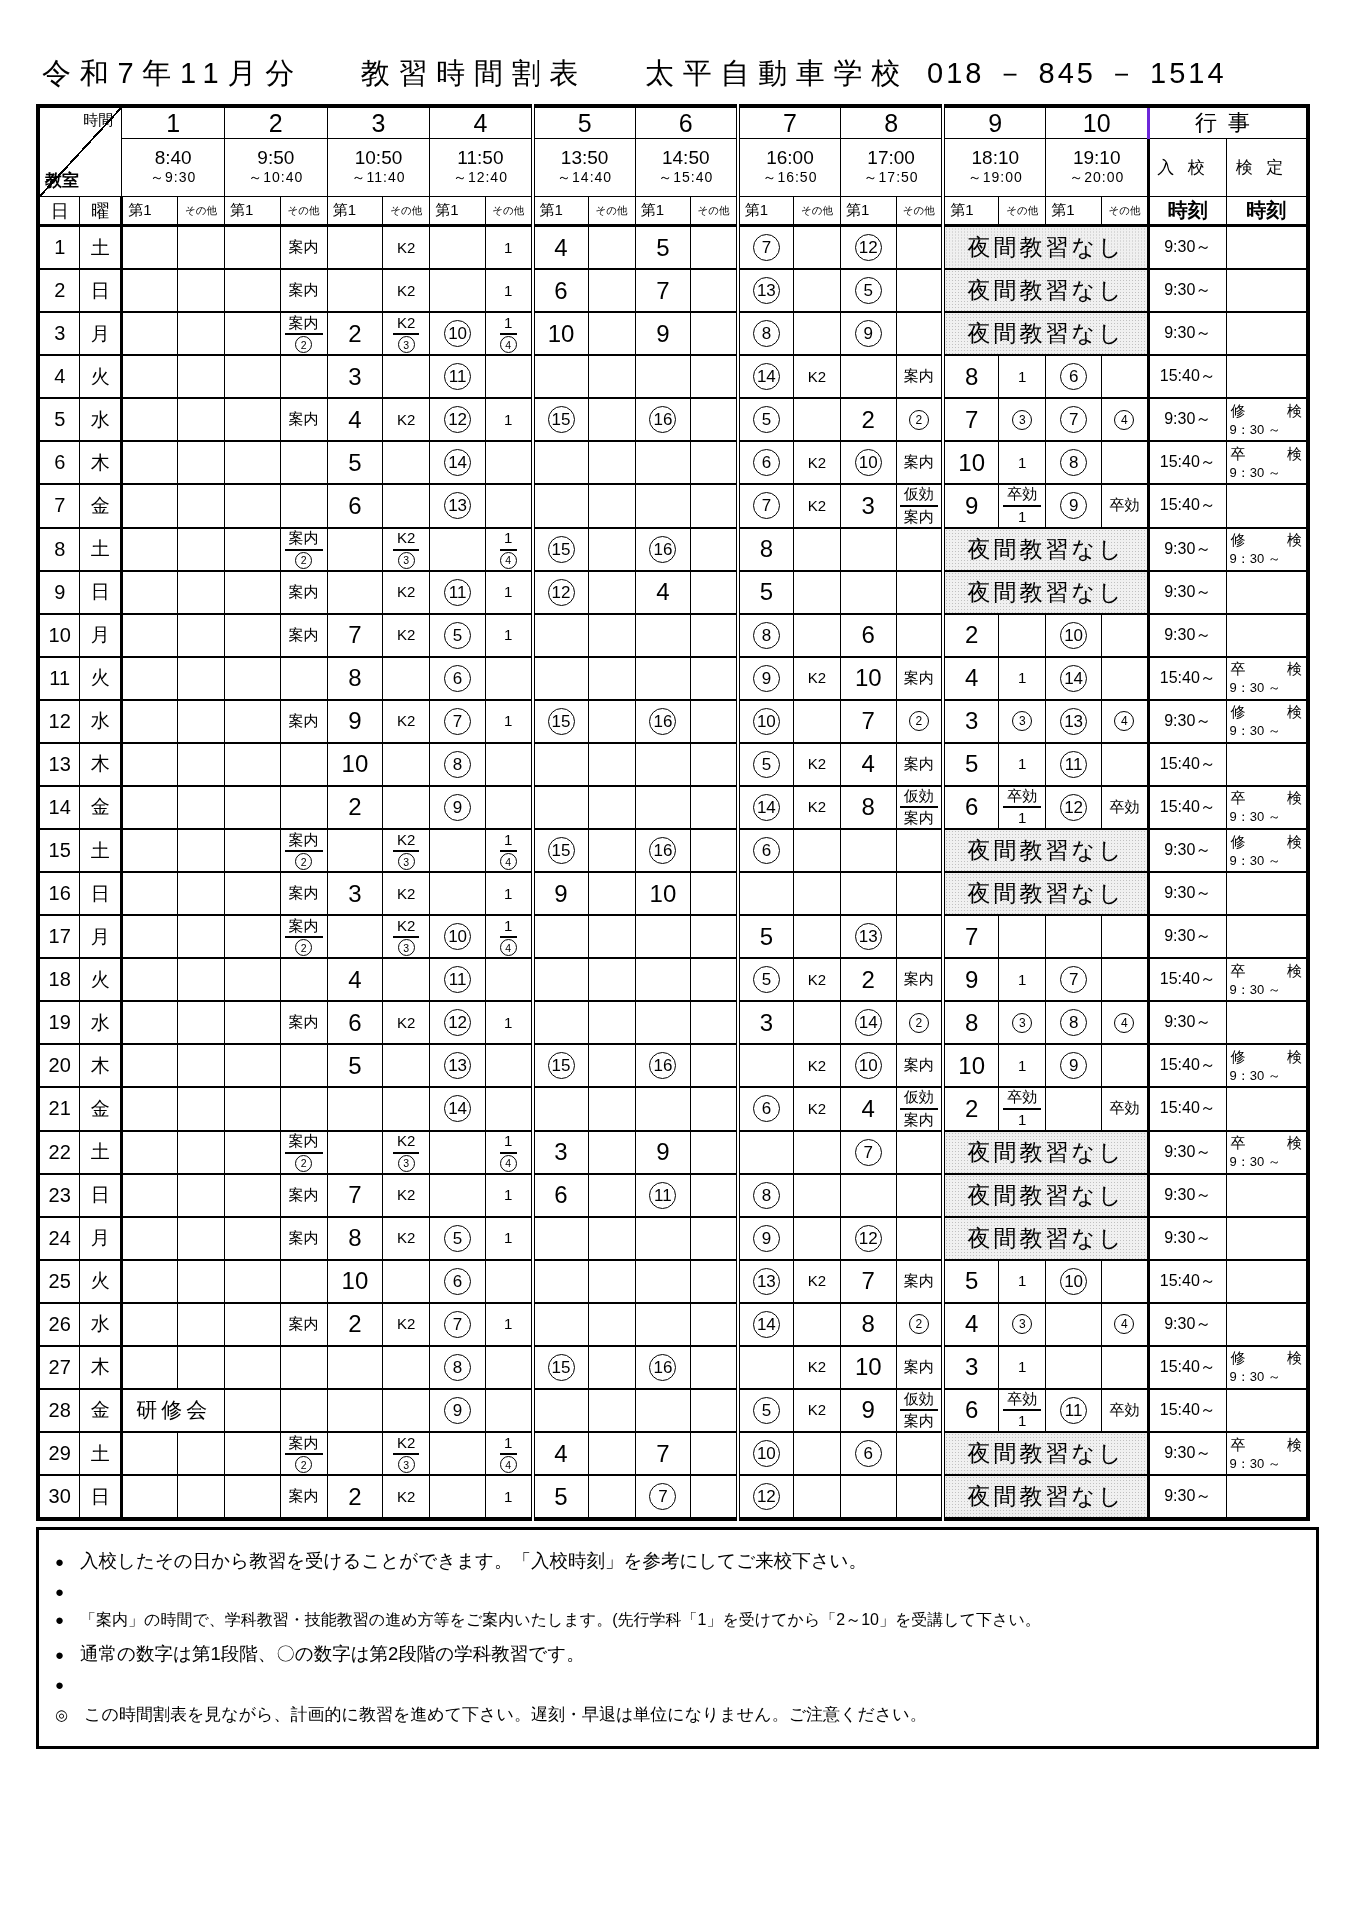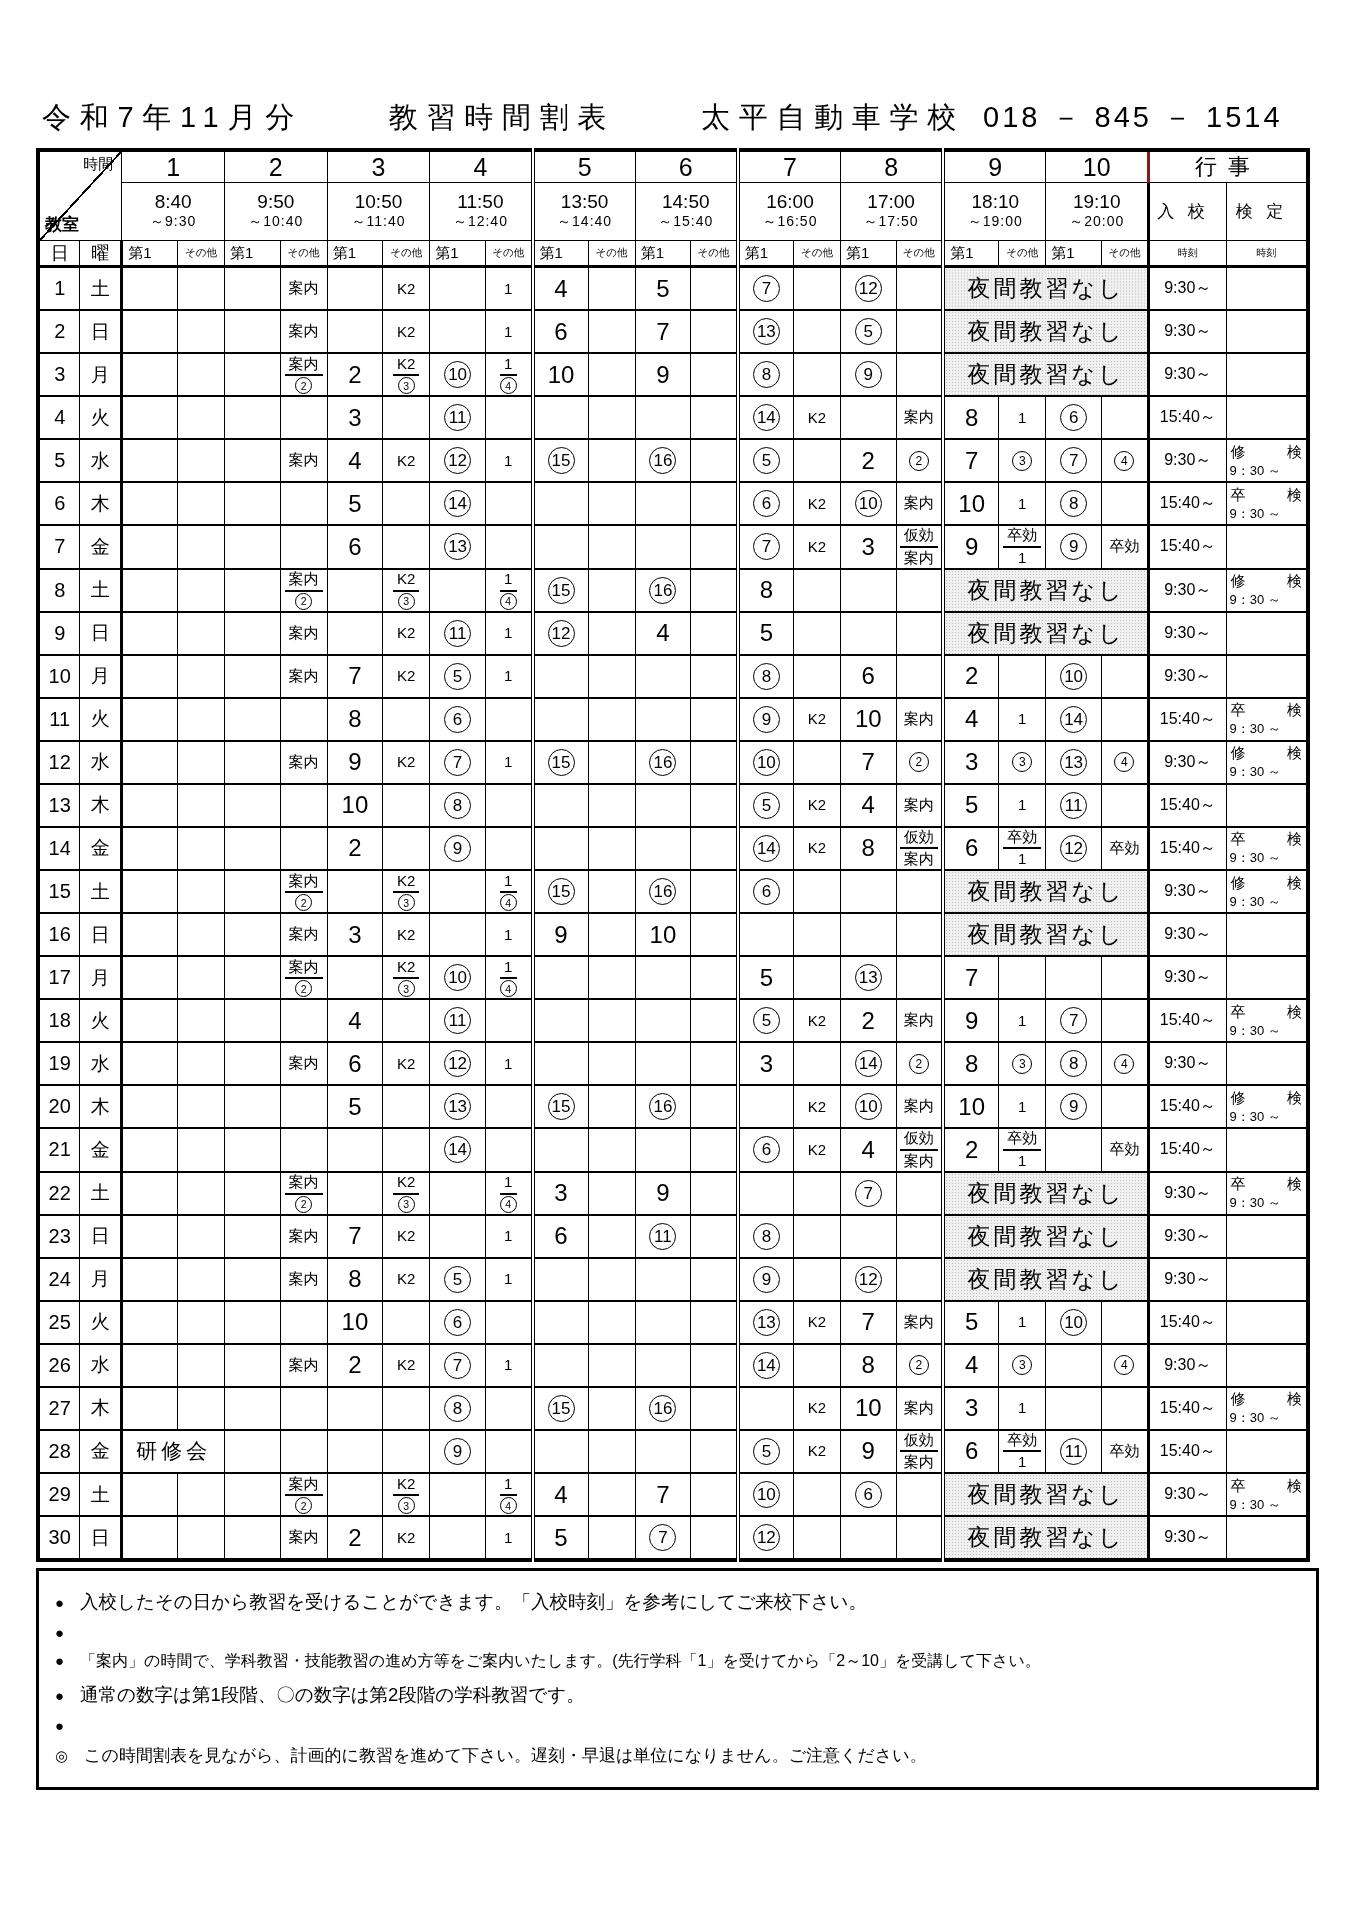--- a/index.html
+++ b/index.html
@@ -1,38 +1,38 @@
 <!DOCTYPE html>
 <html><head>
 <meta charset="utf-8">
 <style>
   html,body{margin:0;padding:0;background:#fff;}
   body{width:1358px;height:1920px;font-family:"Liberation Sans",sans-serif;color:#000;-webkit-font-smoothing:antialiased;}
   .page{position:relative;width:1358px;height:1920px;overflow:hidden;}
-  .title{display:flex;align-items:baseline;gap:86px;padding:98px 0 0 42px;font-size:29px;white-space:nowrap;}
+  .title{display:flex;align-items:baseline;gap:58px;padding:54px 0 0 42px;font-size:29px;white-space:nowrap;}
   .title .jp{letter-spacing:0.30em;}
   .title .phone{letter-spacing:3px;margin-left:10px;}
   table.tt{border-collapse:collapse;table-layout:fixed;width:1274px;margin:10px 0 0 36px;border:4px solid #000;}
   .tt th,.tt td{border:1px solid #000;padding:0;text-align:center;vertical-align:middle;overflow:hidden;}
   .tt thead tr:nth-child(1) th{height:29px;}
   .tt thead tr:nth-child(2) th{height:57px;}
   .tt thead tr:nth-child(3) th{height:23px;border-bottom:3px solid #000;}
   .tt tbody td{height:41px;border-top:2px solid #000;border-bottom:2px solid #000;}
   .corner{background:linear-gradient(to bottom right,transparent 49.2%,#000 49.2% 50.8%,transparent 50.8%);position:relative;}
   .corner .tl{position:absolute;top:3px;right:8px;font-size:15px;font-weight:normal;}
   .corner .bl{position:absolute;bottom:4px;left:5px;font-size:17px;font-weight:bold;}
   th.pnum{font-size:25px;font-weight:normal;}
-  th.gyoji{font-size:22px;font-weight:normal;letter-spacing:0.5em;border-left:3px solid #7f1d1d;}
+  th.gyoji{font-size:22px;font-weight:normal;letter-spacing:0.5em;border-left:3px solid #6d28d9;}
   .start{font-size:19px;line-height:1.1;font-weight:normal;}
   .end{font-size:14px;letter-spacing:1px;font-weight:normal;}
   th.nyuh,th.kenh{font-size:17px;font-weight:normal;letter-spacing:0.8em;}
   th.dayh,th.wdh{font-size:18px;font-weight:normal;}
   th.sub1{font-size:15px;font-weight:normal;text-align:left;padding-left:5px;}
   th.subo{font-size:10.5px;font-weight:normal;border-left:1px dotted #555;}
-  th.jik{font-size:10px;font-weight:normal;}
+  th.jik{font-size:20px;font-weight:bold;}
   td.daycell{font-size:20px;}
   td.wdcell,th.wdh{border-right:3px solid #000;}
   td.wdcell{font-size:19px;}
   td.co{border-left:1px dotted #555;}
   .grp{border-left:4px double #000 !important;}
   .nyu{border-left:3px solid #000 !important;}
   .fv{font-size:24px;}
   .sv{font-size:15px;}
   .circ{display:inline-flex;align-items:center;justify-content:center;border:1.8px solid #000;border-radius:50%;box-sizing:border-box;line-height:1;}
   .circ.big{width:27px;height:27px;font-size:17px;}

